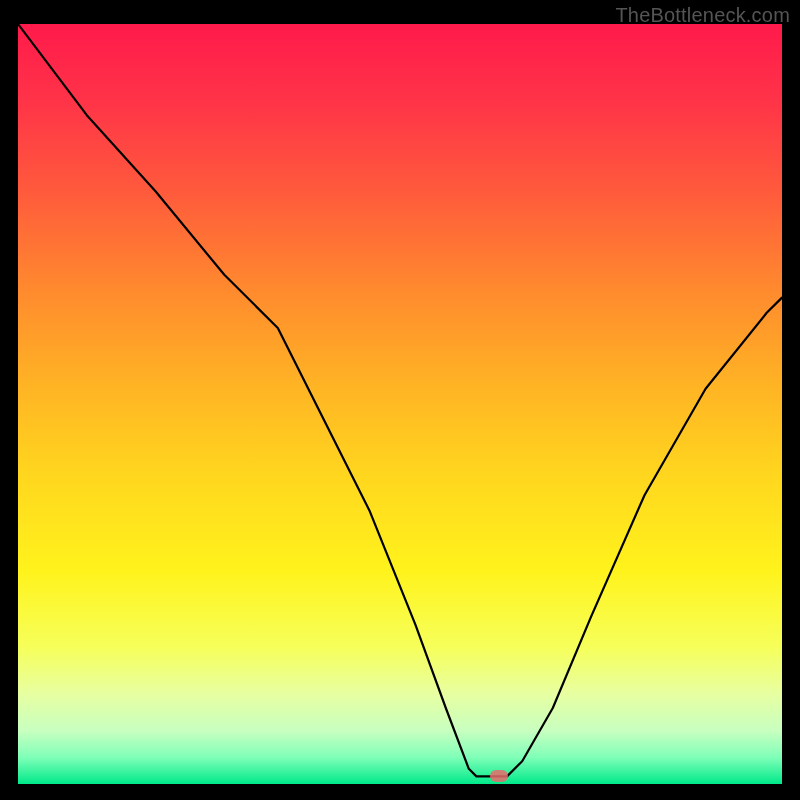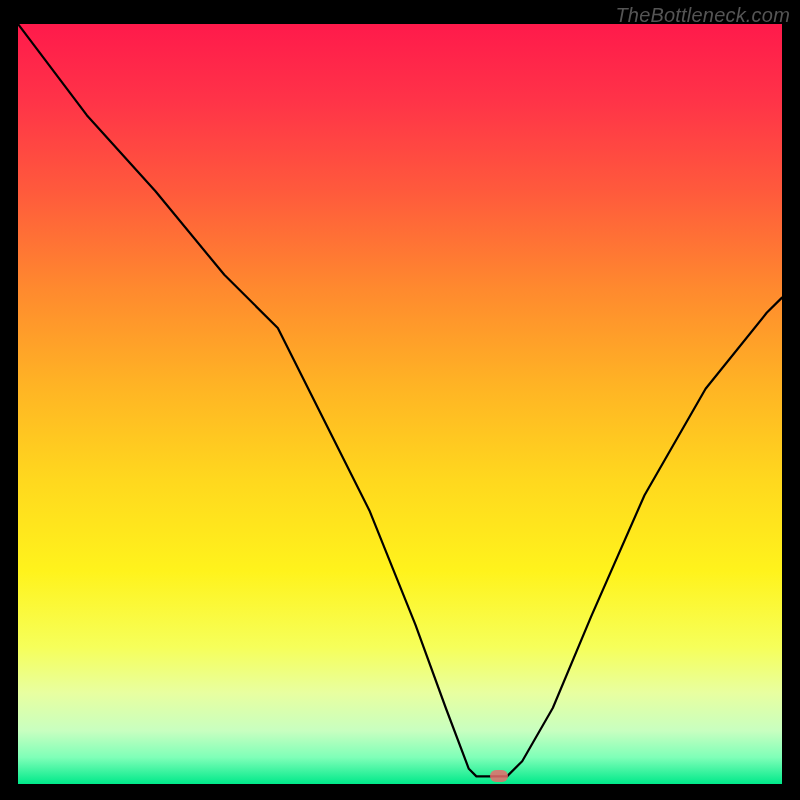--- a/index.html
+++ b/index.html
@@ -9,21 +9,20 @@
     height: 800px;
     background: #000;
     overflow: hidden;
     font-family: Arial, Helvetica, sans-serif;
   }
   .frame {
     position: relative;
     width: 800px;
     height: 564px;
     box-sizing: border-box;
-    font-style: italic;
   }
   .watermark {
     position: absolute;
     top: 4px;
     right: 10px;
     color: #555;
     font-size: 20px;
     font-weight: 500;
     letter-spacing: 0.2px;
     z-index: 10;

